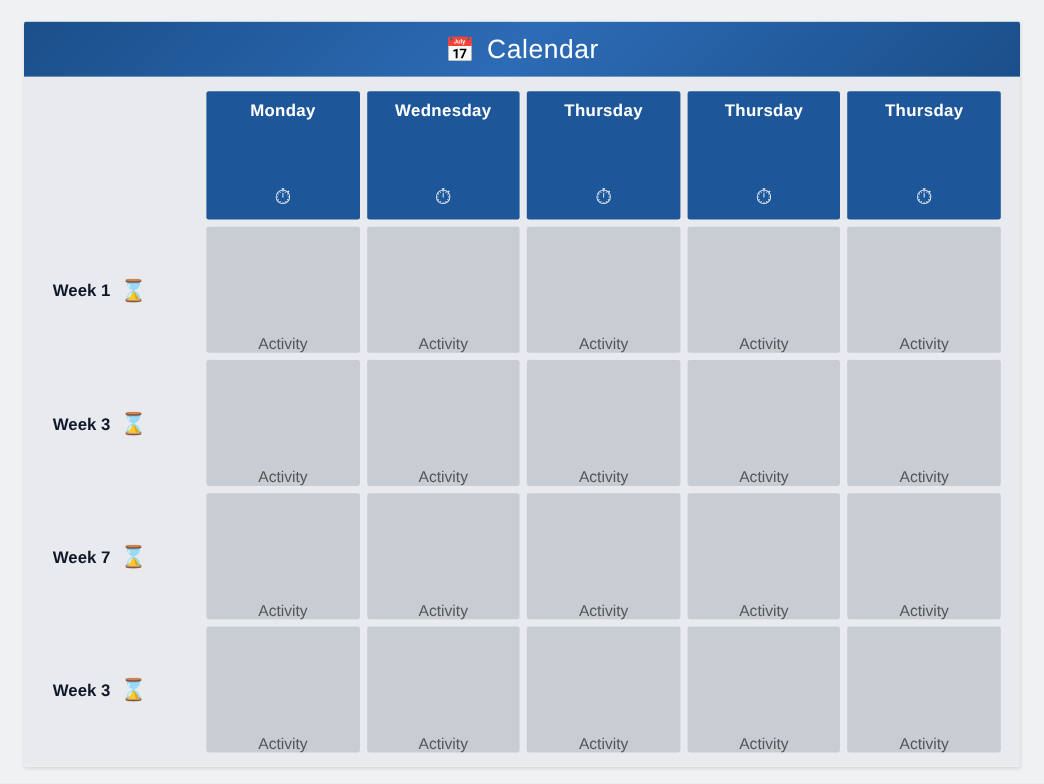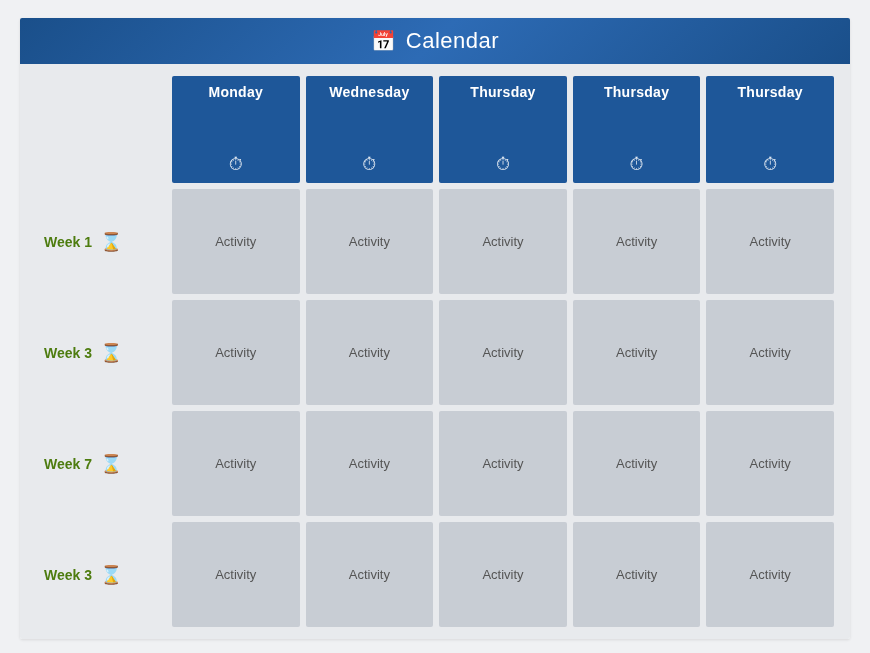--- a/index.html
+++ b/index.html
@@ -115,33 +115,33 @@
       display: flex;
       align-items: center;
       justify-content: flex-start;
       padding: 0 8px;
       gap: 8px;
     }
 
     .week-label-text {
       font-size: 14px;
       font-weight: 700;
-      color: #4d7c0f;
+      color: #0f172a;
     }
 
     .hourglass-icon {
       font-size: 18px;
       color: #555;
     }
 
     
     .activity-cell {
       background: #c8cdd4;
       display: flex;
-      align-items: center;
+      align-items: flex-end;
       justify-content: center;
       border-radius: 2px;
       min-height: 58px;
     }
 
     .activity-text {
       font-size: 13px;
       color: #555;
       font-weight: 400;
     }

